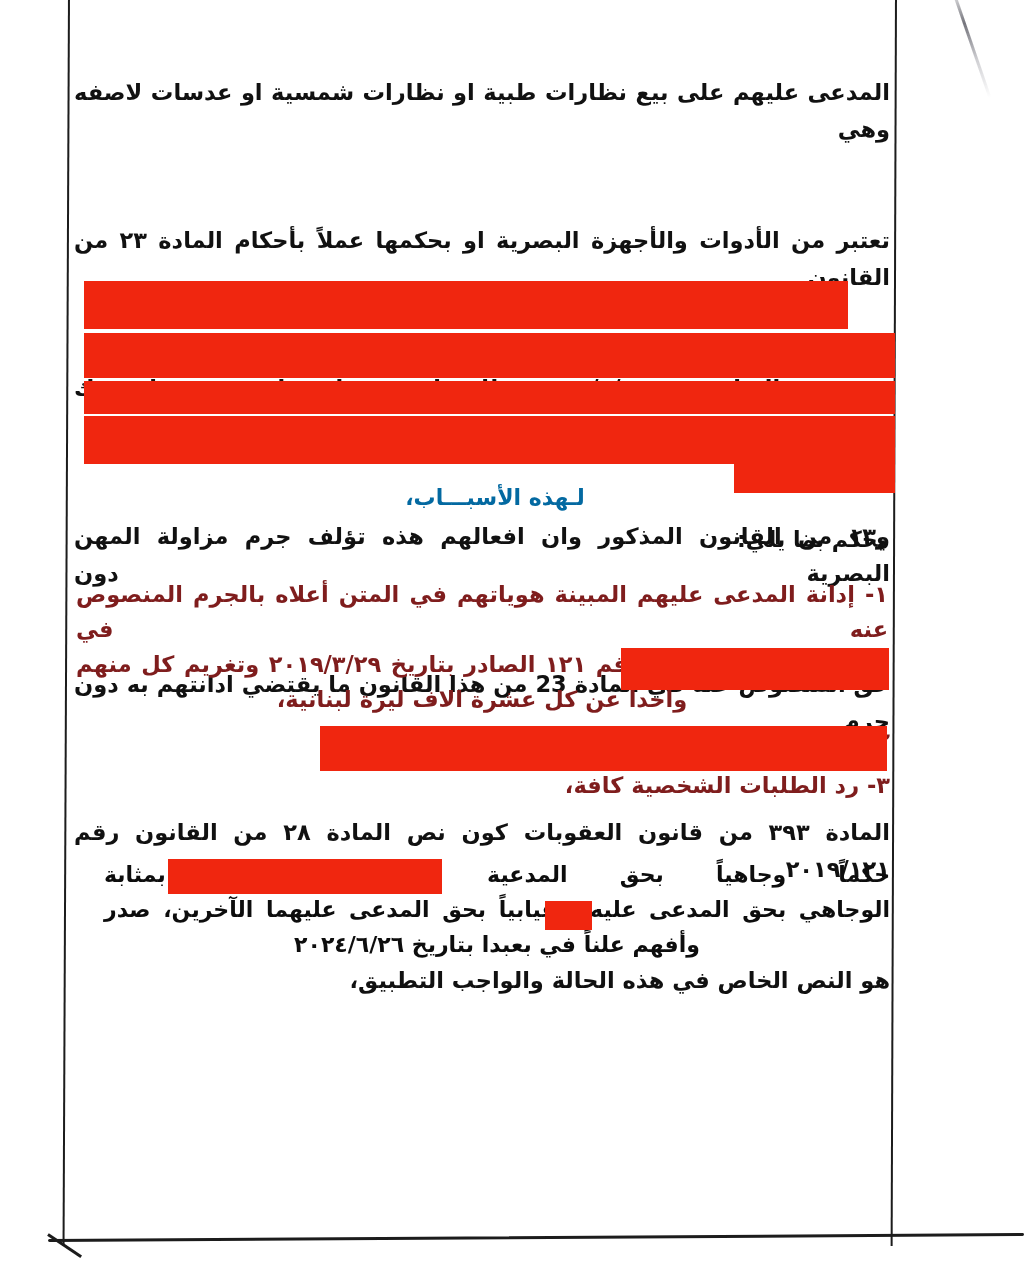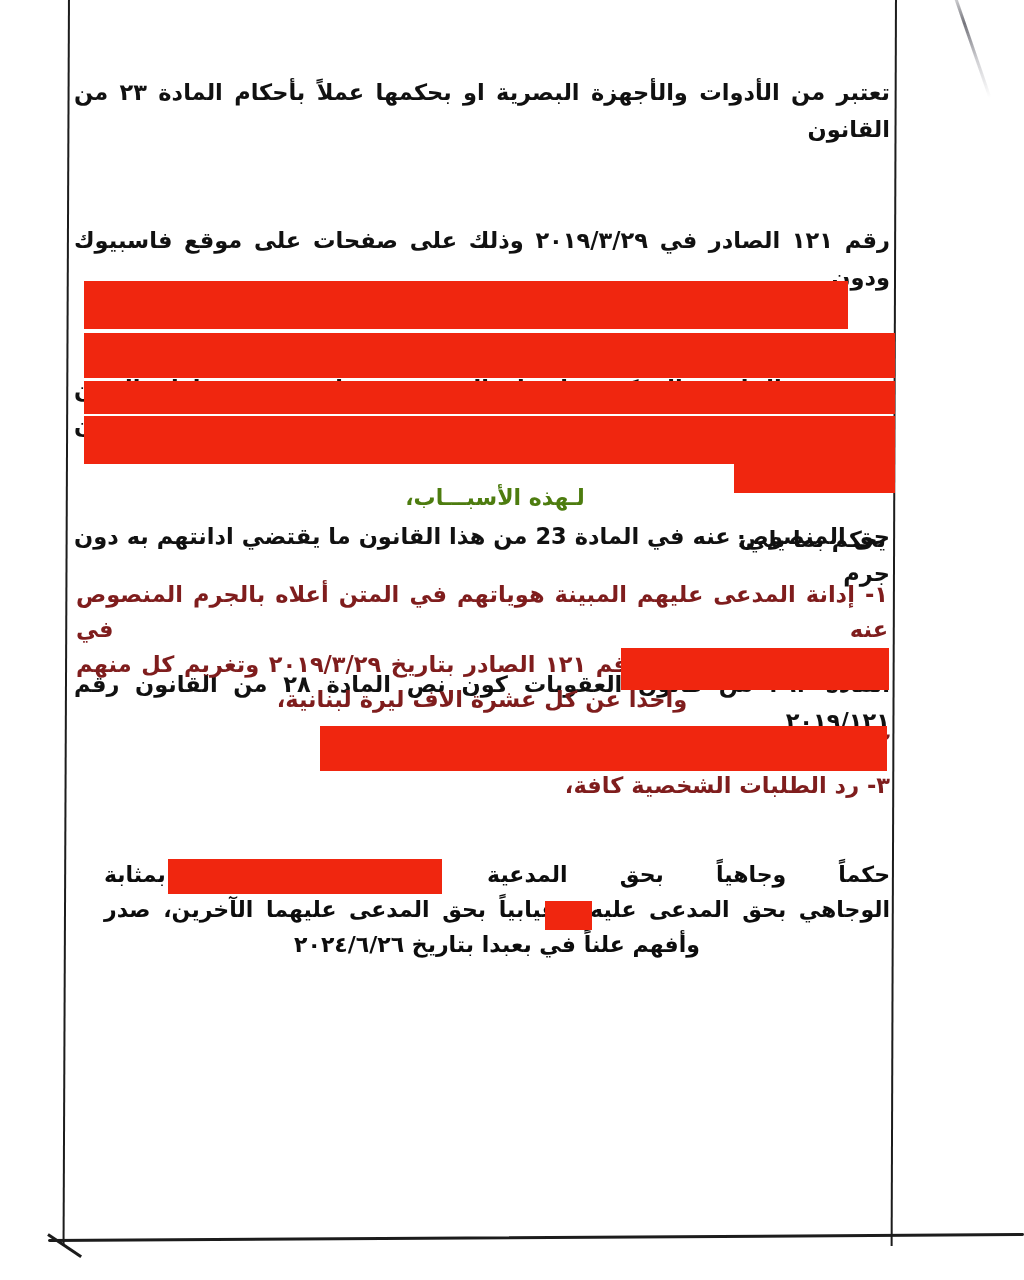--- a/index.html
+++ b/index.html
@@ -85,21 +85,21 @@
   .para-top .lastline { text-align-last: right; }
 
   .lahathihi {
     position: absolute;
     left: 390px;
     top: 485px;
     width: 210px;
     font-size: 22px;
     font-weight: 700;
     text-align: center;
-    color: #4d7c0f;
+    color: #0369a1;
     direction: rtl;
     letter-spacing: 0px;
   }
   .yahkum {
     position: absolute;
     right: 138px;
     top: 527px;
     font-size: 22px;
     font-weight: 700;
     color: #111;
@@ -156,25 +156,27 @@
 
 <div id="page">
 
   <div class="sheet-border-left"></div>
   <div class="sheet-border-right"></div>
   <div class="sheet-border-bottom"></div>
   <div class="sheet-border-bottom-2"></div>
   <div class="scan-artifact"></div>
 
   <div class="doc-text para-top">
+    <div>المدعى عليهم على بيع نظارات طبية او نظارات شمسية او عدسات لاصفه وهي</div>
     <div>تعتبر من الأدوات والأجهزة البصرية او بحكمها عملاً بأحكام المادة ٢٣ من القانون</div>
     <div>رقم ١٢١ الصادر في ٢٠١٩/٣/٢٩ وذلك على صفحات على موقع فاسبيوك ودون</div>
     <div>و١٣ من القانون المذكور وان افعالهم هذه تؤلف جرم مزاولة المهن البصرية دون</div>
     <div>حق المنصوص عنه في المادة 23 من هذا القانون ما يقتضي ادانتهم به دون جرم</div>
     <div>المادة ٣٩٣ من قانون العقوبات كون نص المادة ٢٨ من القانون رقم ٢٠١٩/١٢١</div>
+    <div class="lastline">هو النص الخاص في هذه الحالة والواجب التطبيق،</div>
   </div>
 
   <div class="redaction" style="left:84px;  top:281px; width:764px; height:48px;"></div>
   <div class="redaction" style="left:84px;  top:333px; width:811px; height:45px;"></div>
   <div class="redaction" style="left:84px;  top:381px; width:811px; height:33px;"></div>
   <div class="redaction" style="left:84px;  top:416px; width:811px; height:48px;"></div>
   <div class="redaction" style="left:734px; top:452px; width:161px; height:41px;"></div>
 
   <div class="lahathihi">لـهذه الأسبـــاب،</div>
 

